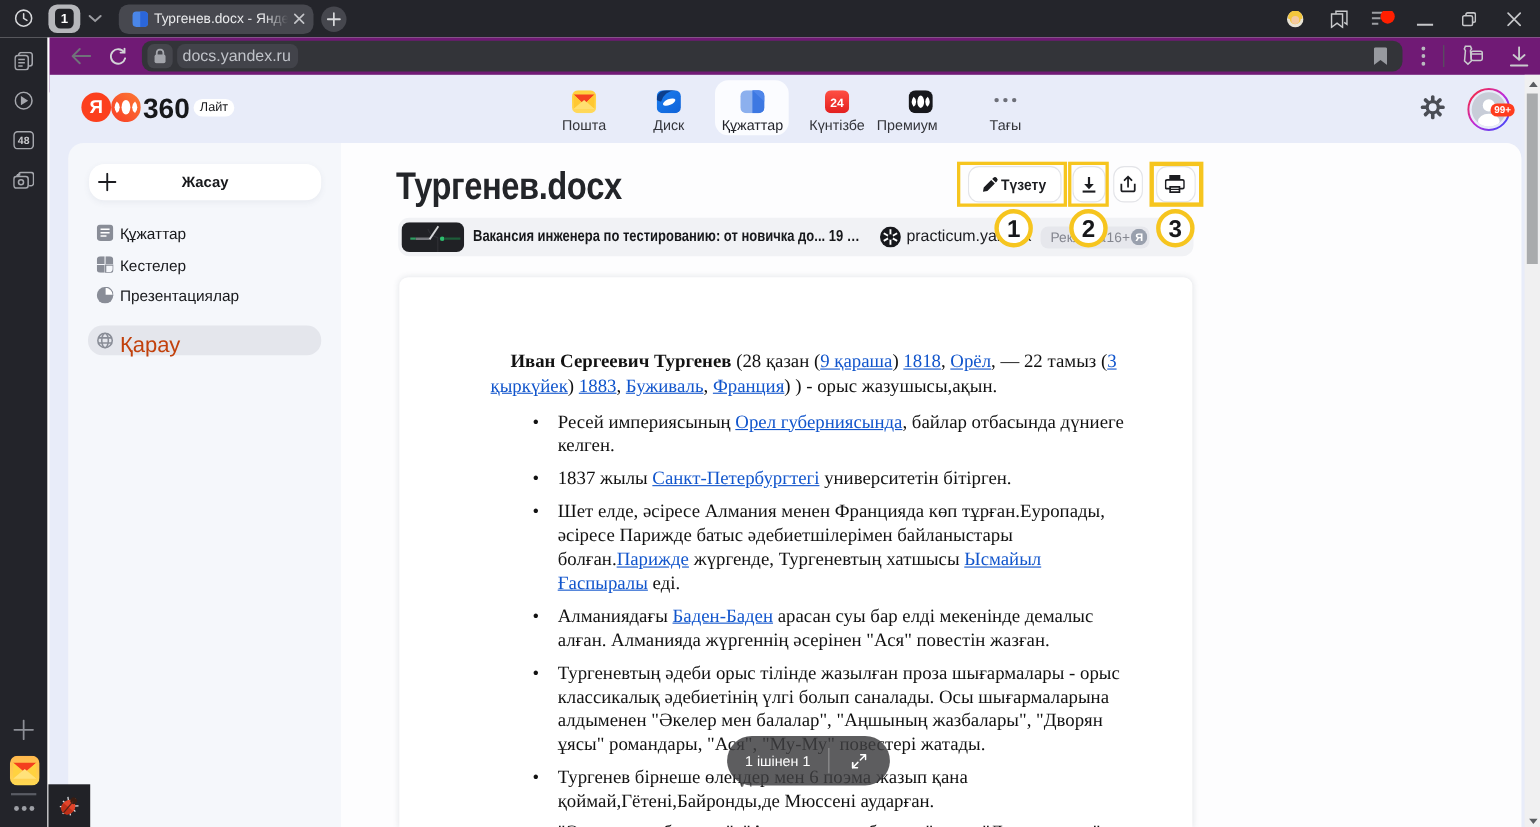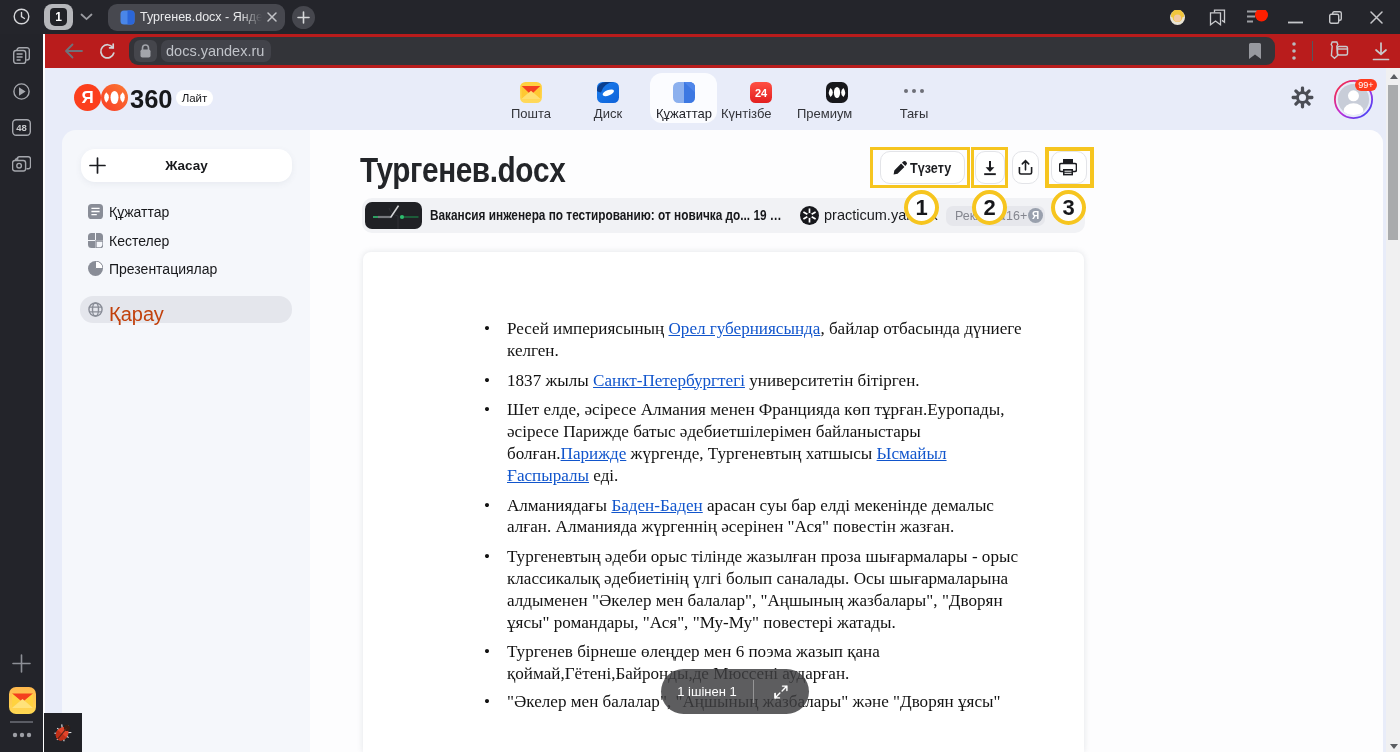--- a/index.html
+++ b/index.html
@@ -2,21 +2,21 @@
 <html><head>
 <meta charset="utf-8">
 <style>
   * { margin:0; padding:0; box-sizing:border-box; }
   html,body { width:1400px; height:752px; overflow:hidden; }
   body { position:relative; font-family:"Liberation Sans",sans-serif; background:#fff; }
   .abs { position:absolute; }
 
   
   #titlebar { left:0; top:0; width:1400px; height:34px; background:#24252b; }
-  #toolbar  { left:45px; top:34px; width:1355px; height:50px; background:#b91c1c; }
+  #toolbar  { left:45px; top:34px; width:1355px; height:50px; background:#701a75; }
   #sidebar  { left:0; top:34px; width:43px; height:718px; background:#23242a; }
 
   
   #page { left:45px; top:68px; width:1355px; height:684px; background:#e8ecf9; }
   #workspace { left:62px; top:130px; width:1320.5px; height:622px; background:#f5f7fb; border-radius:14px 14px 0 0; }
   #mainarea { left:310px; top:130px; width:1072.5px; height:622px; background:#fdfdfe; border-radius:0 14px 0 0; }
 
   
   #scrollbar { left:1386px; top:68px; width:14px; height:684px; background:#f0f0f1; }
   #scrollthumb { left:1388px; top:85px; width:10px; height:155px; background:#a9abad; }
@@ -230,21 +230,21 @@
   <svg class="abs" style="left:750px;top:82px" width="22" height="21" viewBox="0 0 22 21">
     <defs>
       <linearGradient id="kg" x1="0" y1="0" x2="0" y2="1">
         <stop offset="0" stop-color="#ff5044"></stop>
         <stop offset="1" stop-color="#e31f1f"></stop>
       </linearGradient>
     </defs>
     <rect width="22" height="21" rx="5.5" fill="url(#kg)"></rect>
     <text x="11" y="15" font-size="11" font-weight="700" fill="#fff" text-anchor="middle" font-family="Liberation Sans">24</text>
   </svg>
-  <div class="abs" style="left:721px;top:106px;width:80px;font-size:13px;color:#33343a">Күнтізбе</div>
+  <div class="abs" style="left:721px;top:106px;width:80px;text-align:center;font-size:13px;color:#33343a">Күнтізбе</div>
 
   <svg class="abs" style="left:826px;top:82px" width="22" height="21" viewBox="0 0 22 21">
     <rect width="22" height="21" rx="6.5" fill="#17181c"></rect>
     <ellipse cx="11" cy="10.5" rx="3.1" ry="5.6" fill="#fff"></ellipse>
     <path d="M4.6 5.9a5.8 5.8 0 010 9.2 7.4 7.4 0 010-9.2z" fill="#fff"></path>
     <path d="M17.4 5.9a5.8 5.8 0 000 9.2 7.4 7.4 0 000-9.2z" fill="#fff"></path>
   </svg>
   <div class="abs" style="left:797px;top:106px;width:80px;text-align:left;font-size:13px;color:#33343a">Премиум</div>
 
   <svg class="abs" style="left:903px;top:88px" width="22" height="6" viewBox="0 0 22 6" fill="#6d6f78">
@@ -280,21 +280,21 @@
     <circle cx="20.5" cy="21.5" r="18.6" fill="none" stroke="url(#ring)" stroke-width="1.8"></circle>
     <circle cx="20.5" cy="21.5" r="15.6" fill="#c8cdd8"></circle>
     <clipPath id="avc">
       <circle cx="20.5" cy="21.5" r="15.6"></circle>
     </clipPath>
     <g clip-path="url(#avc)" fill="#fff">
       <circle cx="20.5" cy="17.8" r="5.5"></circle>
       <ellipse cx="20.5" cy="32.5" rx="9.8" ry="7.2"></ellipse>
     </g>
   </svg>
-  <div class="abs" style="left:1355px;top:79px;width:22px;height:12px;background:#ff3c1e;border-radius:6px;color:#fff;font-size:9px;font-weight:400;text-align:center;line-height:12px">99+</div>
+  <div class="abs" style="left:1355px;top:94px;width:22px;height:12px;background:#ff3c1e;border-radius:6px;color:#fff;font-size:9px;font-weight:700;text-align:center;line-height:12px">99+</div>
 
   <div class="abs" id="workspace"></div>
   <div class="abs" id="mainarea"></div>
 
   <div class="abs" style="left:81px;top:149px;width:211px;height:33px;background:#fff;border-radius:14px;box-shadow:0 2px 6px rgba(80,90,120,.08)"></div>
   <svg class="abs" style="left:89px;top:157px" width="17" height="17" viewBox="0 0 17 17" stroke="#1b1c20" stroke-width="1.7" stroke-linecap="round">
     <path d="M8.5 1v15M1 8.5h15"></path>
   </svg>
   <div class="abs" style="left:81px;top:158px;width:211px;text-align:center;font-size:13.5px;font-weight:700;color:#17181b;line-height:15px">Жасау</div>
 
@@ -380,20 +380,21 @@
   <div class="abs" id="scrollthumb"></div>
   <svg class="abs" style="left:1389.5px;top:74px" width="8" height="5" viewBox="0 0 8 5" fill="#5a5d61">
     <path d="M4 0L8 5H0z"></path>
   </svg>
   <svg class="abs" style="left:1389.5px;top:744px" width="8" height="5" viewBox="0 0 8 5" fill="#5a5d61">
     <path d="M4 5L8 0H0z"></path>
   </svg>
   <div class="abs" id="docpage"></div>
 
   <div class="abs ser" id="doctext" style="left:446px;top:318px;width:600px;font-size:17.1px;line-height:21.8px;color:#121212">
+    <div style="margin-bottom:11px"><span style="margin-left:18px"></span><b>Иван Сергеевич Тургенев</b> (28 қазан (<a class="lnk">9 қараша</a>) <a class="lnk">1818</a>, <a class="lnk">Орёл</a>, — 22 тамыз (<a class="lnk">3<br>қыркүйек</a>) <a class="lnk">1883</a>, <a class="lnk">Буживаль</a>, <a class="lnk">Франция</a>) ) - орыс жазушысы,ақын.</div>
     <div class="li" style="margin-bottom:8px"><span class="blt">•</span>Ресей империясының <a class="lnk">Орел губерниясында</a>, байлар отбасында дүниеге<br>келген.</div>
     <div class="li" style="margin-bottom:8px"><span class="blt">•</span>1837 жылы <a class="lnk">Санкт-Петербургтегі</a> университетін бітірген.</div>
     <div class="li" style="margin-bottom:8px"><span class="blt">•</span>Шет елде, әсіресе Алмания менен Францияда көп тұрған.Еуропады,<br>әсіресе Парижде батыс әдебиетшілерімен байланыстары<br>болған.<a class="lnk">Парижде</a> жүргенде, Тургеневтың хатшысы <a class="lnk">Ысмайыл<br>Ғаспыралы</a> еді.</div>
     <div class="li" style="margin-bottom:8px"><span class="blt">•</span>Алманиядағы <a class="lnk">Баден-Баден</a> арасан суы бар елді мекенінде демалыс<br>алған. Алманияда жүргеннің әсерінен "Ася" повестін жазған.</div>
     <div class="li" style="margin-bottom:8px"><span class="blt">•</span>Тургеневтың әдеби орыс тілінде жазылған проза шығармалары - орыс<br>классикалық әдебиетінің үлгі болып саналады. Осы шығармаларына<br>алдыменен "Әкелер мен балалар", "Аңшының жазбалары", "Дворян<br>ұясы" романдары, "Ася", "Му-Му" повестері жатады.</div>
     <div class="li" style="margin-bottom:6px"><span class="blt">•</span>Тургенев бірнеше өлеңдер мен 6 поэма жазып қана<br>қоймай,Гётені,Байронды,де Мюссені аударған.</div>
     <div class="li"><span class="blt">•</span>"Әкелер мен балалар", "Аңшының жазбалары" және "Дворян ұясы"</div>
   </div>
 
   <div class="abs" style="left:661px;top:669px;width:148px;height:45px;background:rgba(62,62,64,.84);border-radius:23px"></div>

